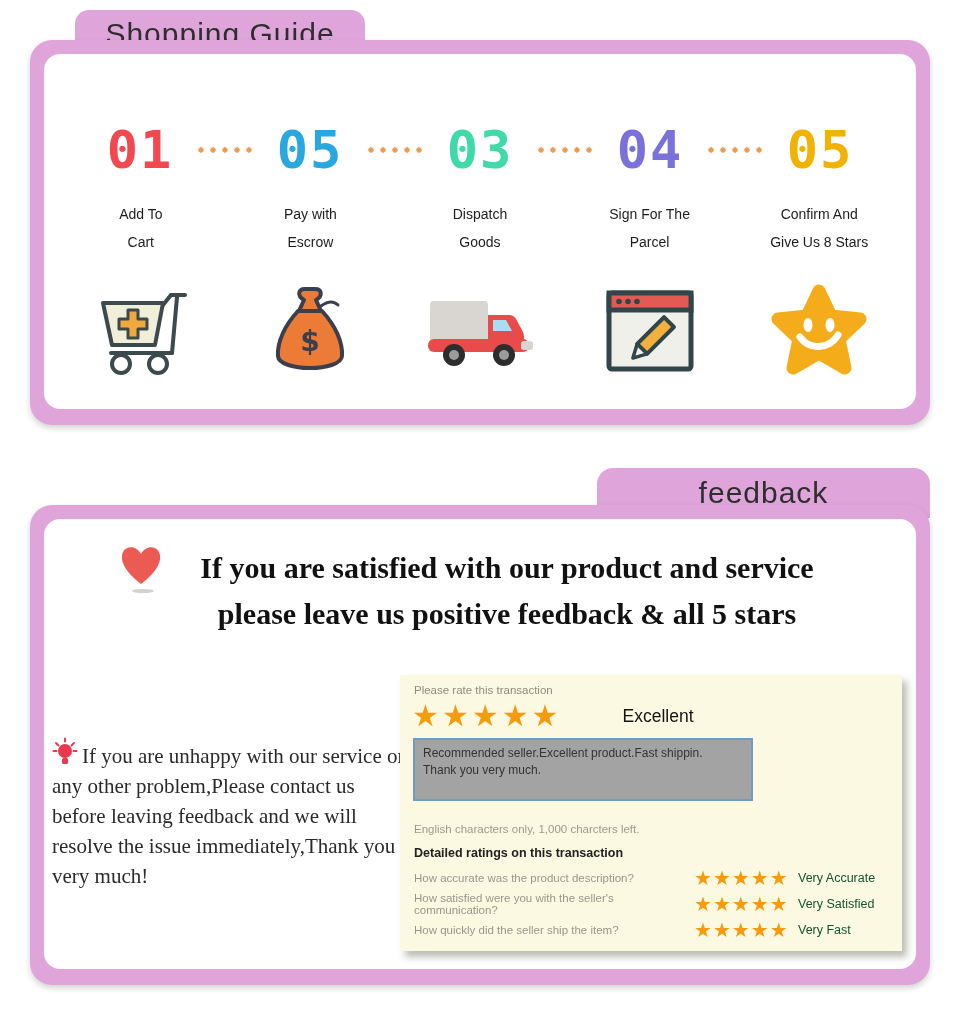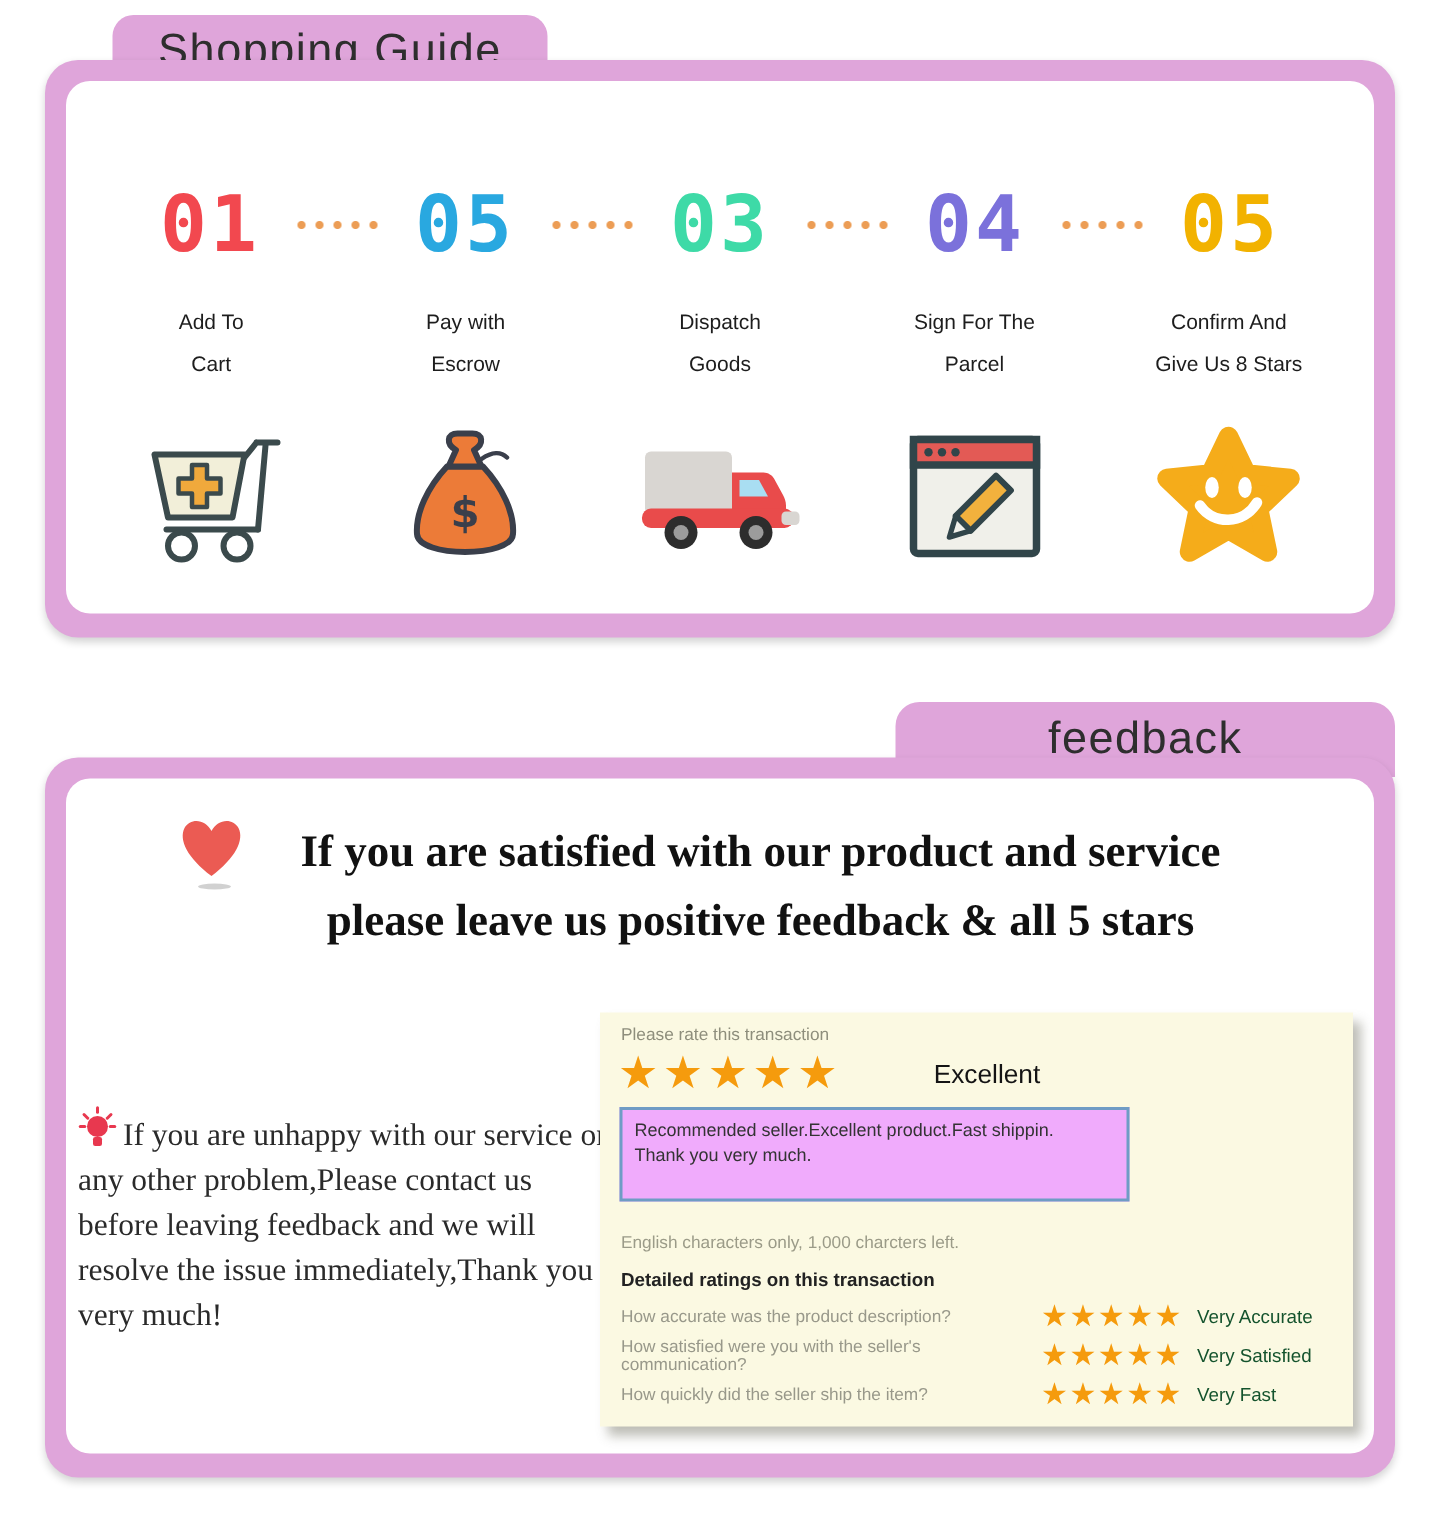--- a/index.html
+++ b/index.html
@@ -40,21 +40,21 @@
              font-family:"Liberation Serif", serif; font-size:21px; line-height:30px; color:#2a2a2a; }
   .unhappy svg { vertical-align:-4px; margin-right:4px; }
 
   .fb-form { position:absolute; left:356px; top:156px; width:502px; height:276px; background:#fbf9e2;
              box-shadow:5px 6px 7px rgba(110,110,95,0.45); }
   .rate-label { position:absolute; left:14px; top:9px; font-size:11.5px; color:#8e8e7c; }
   .big-row { position:absolute; left:12px; top:25px; display:flex; align-items:center; }
   .stars { color:#f59b0d; }
   .stars-big { font-size:30px; line-height:32px; letter-spacing:3px; }
   .excellent { margin-left:16px; font-size:17.5px; color:#141414;padding-left:45px; }
-  .comment { position:absolute; left:13px; top:63px; width:340px; height:63px; background:#f0abfc;
+  .comment { position:absolute; left:13px; top:63px; width:340px; height:63px; background:#a3a3a3;
              border:2px solid #6f9cc5; font-family:"Liberation Sans", sans-serif; font-size:12px;
              line-height:17px; color:#333; padding:5px 8px; resize:none; overflow:hidden; outline:none; }
   .chars-note { position:absolute; left:14px; top:148px; font-size:11.5px; color:#9b9b88; }
   .detailed { position:absolute; left:14px; top:171px; font-size:12.5px; font-weight:600; color:#222; }
   .rating-rows { position:absolute; left:14px; right:10px; top:190px; }
   .rating-row { display:flex; align-items:center; height:26px; }
   .rq { flex:1; font-size:11.5px; color:#98988a; }
   .stars-small { width:104px; font-size:20px; line-height:20px; letter-spacing:1px; }
   .ra { width:94px; font-size:12.5px; color:#14532d; }
 </style>

